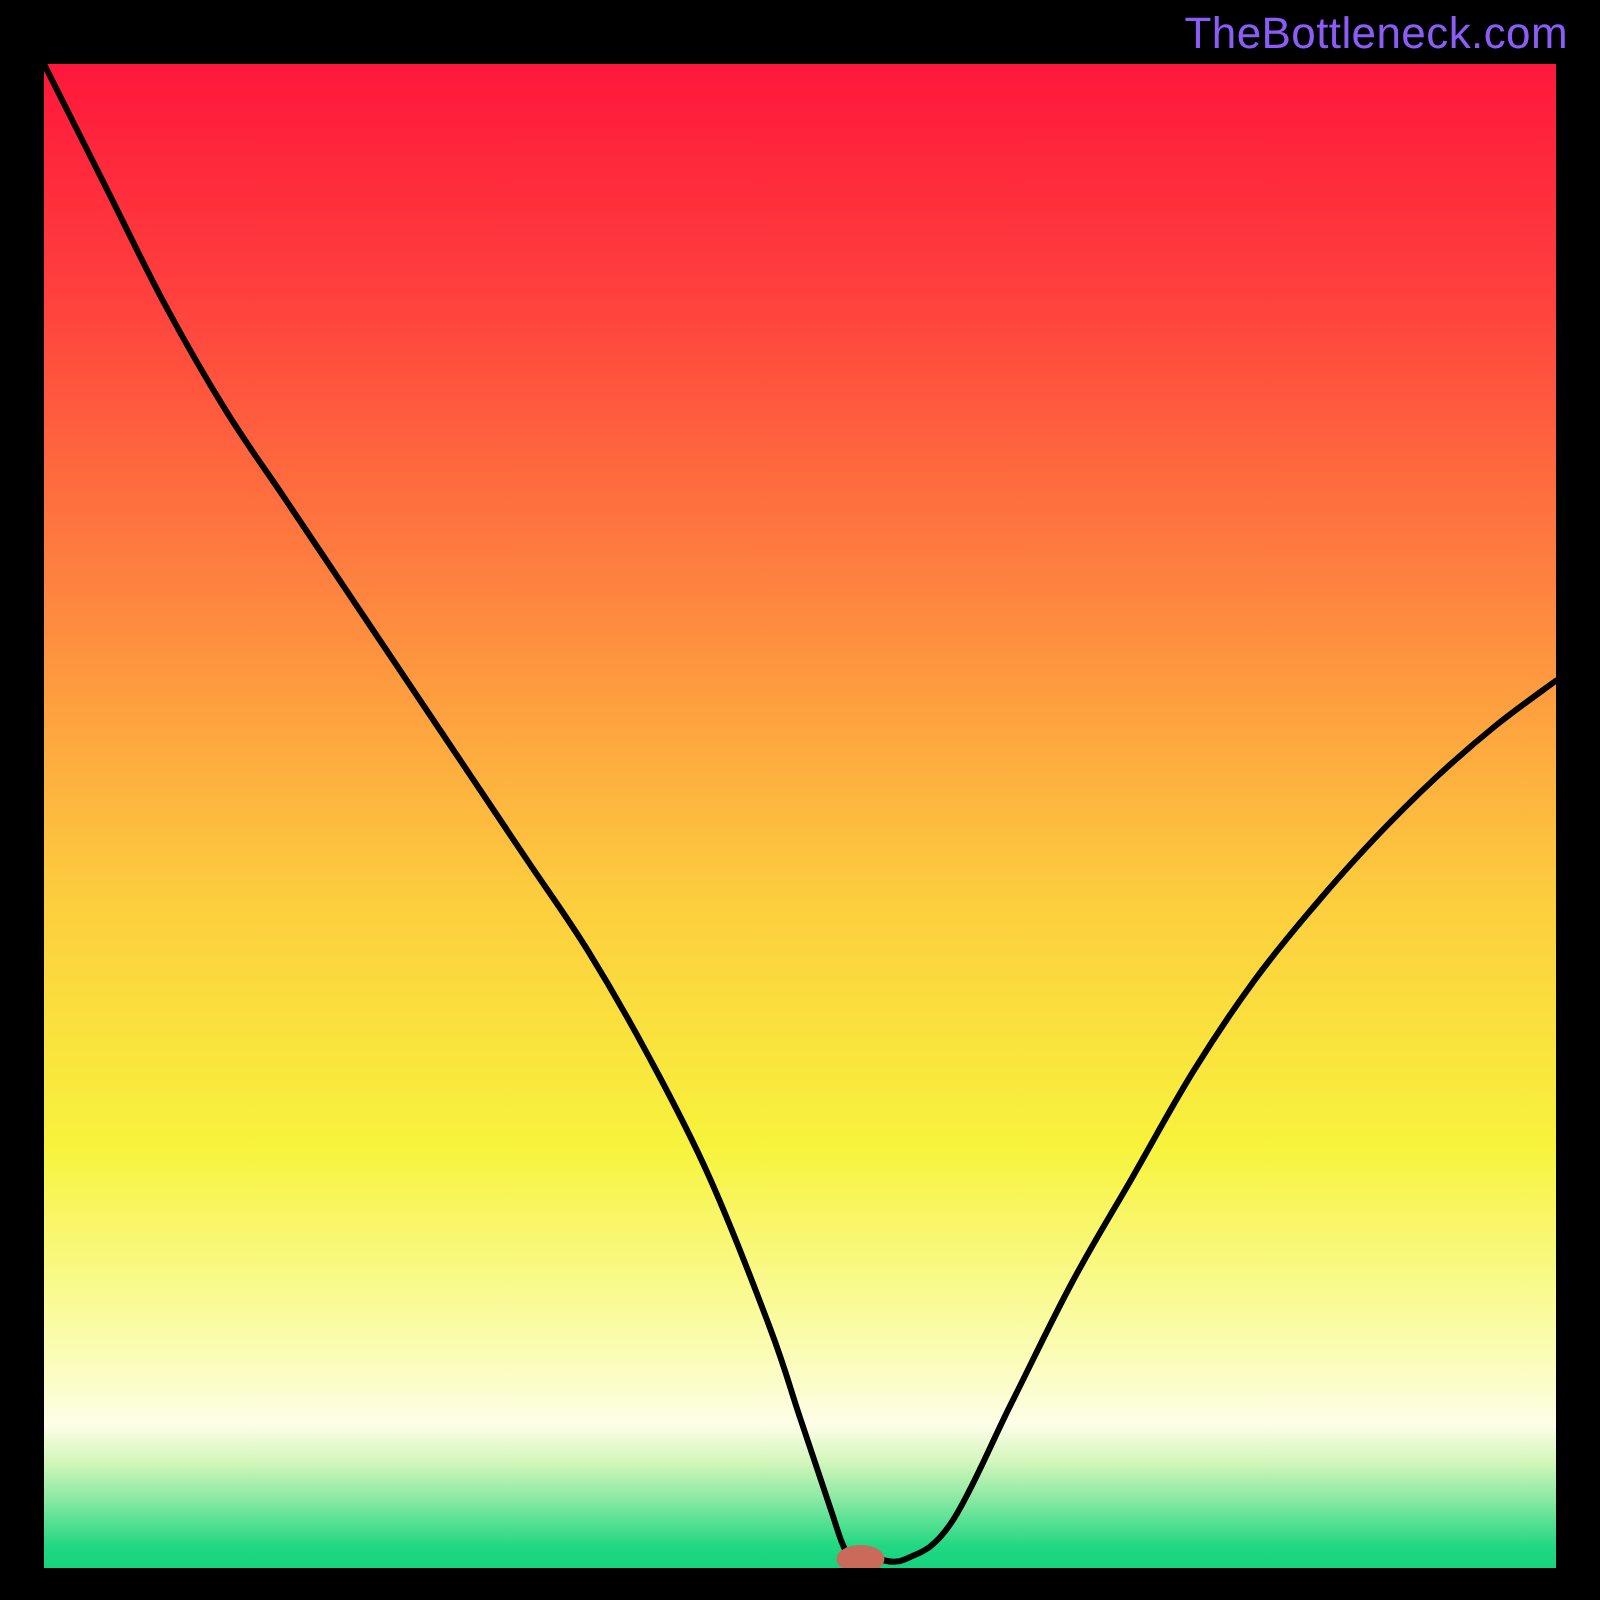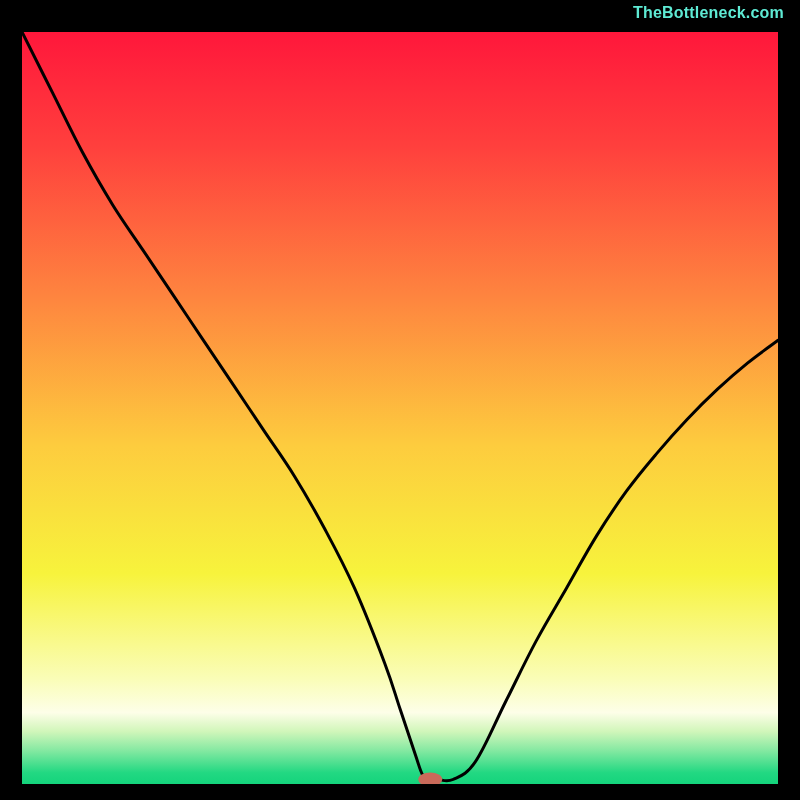--- a/index.html
+++ b/index.html
@@ -16,23 +16,23 @@
     left: 0;
     top: 0;
     width: 800px;
     height: 800px;
     background: #000;
   }
   .watermark {
     position: absolute;
     top: 4px;
     right: 16px;
-    color: #5eead4;
-    font-size: 16px;
-    font-weight: 700;
+    color: #8b5cf6;
+    font-size: 22px;
+    font-weight: 400;
     letter-spacing: 0.2px;
     user-select: none;
   }
   .plot-wrap {
     position: absolute;
     left: 22px;
     top: 32px;
     width: 756px;
     height: 752px;
   }

